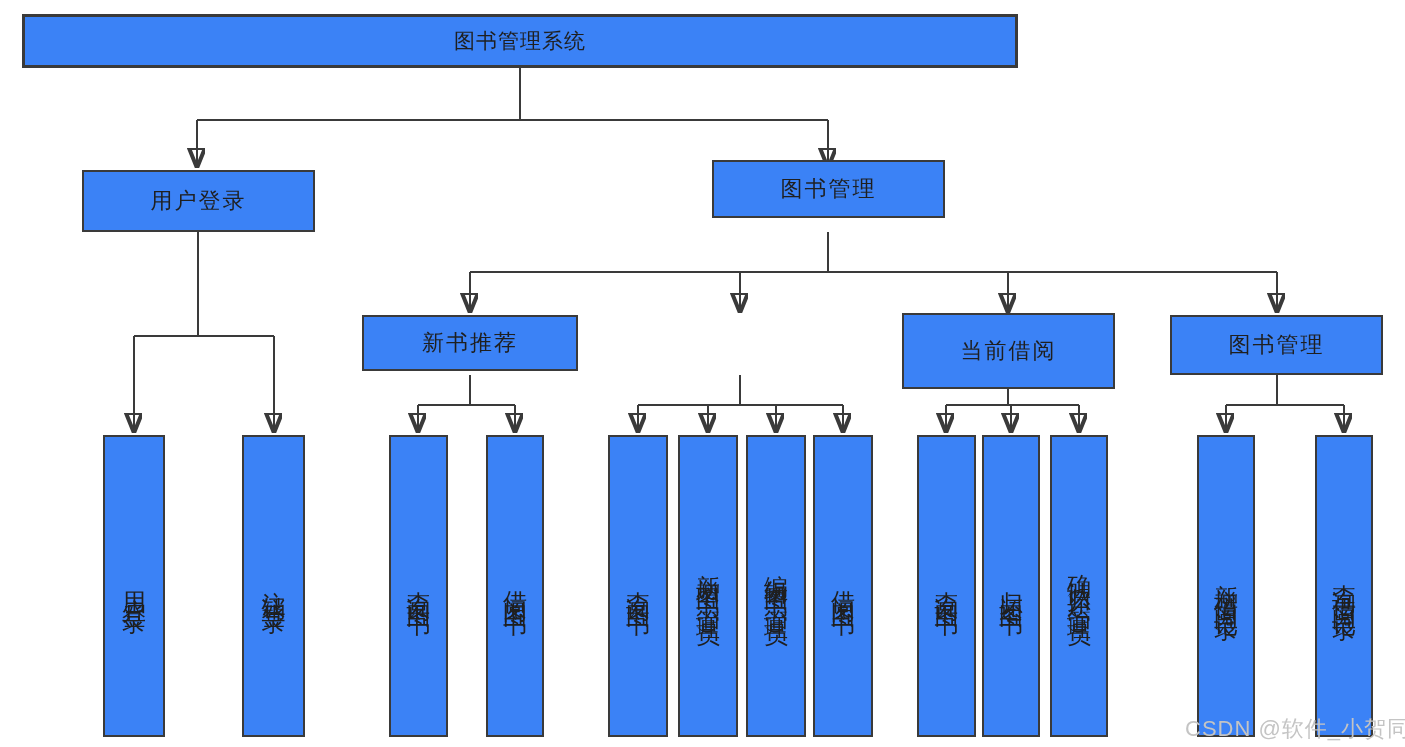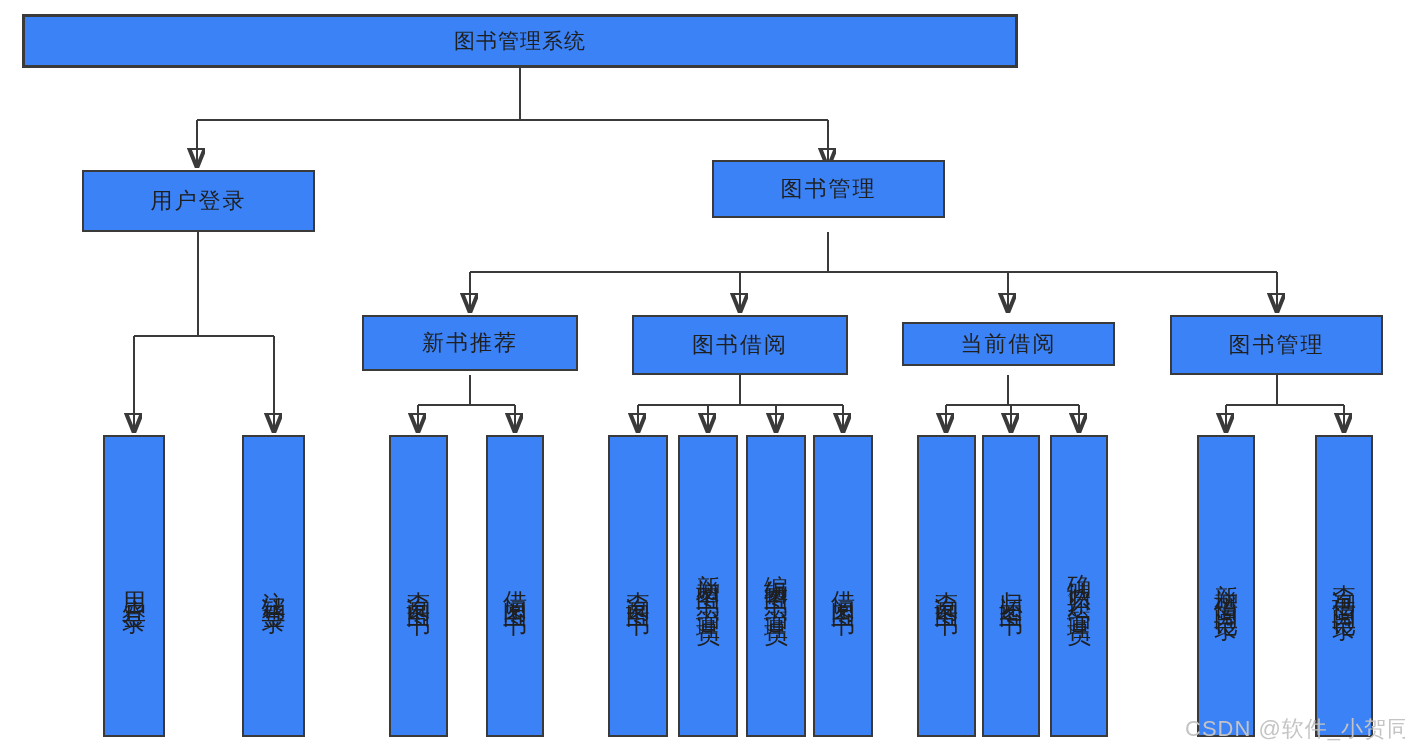--- a/index.html
+++ b/index.html
@@ -132,24 +132,21 @@
   <div class="node h" style="left:82px;top:170px;width:233px;height:62px">
     <span class="lbl">用户登录</span>
   </div>
   <div class="node h" style="left:712px;top:160px;width:233px;height:58px">
     <span class="lbl">图书管理</span>
   </div>
 
   <div class="node h" style="left:362px;top:315px;width:216px;height:56px">
     <span class="lbl">新书推荐</span>
   </div>
-  <div class="node h" style="left:632px;top:315px;width:216px;height:60px">
-    <span class="lbl">图书借阅</span>
-  </div>
-  <div class="node h" style="left:902px;top:322px;width:213px;height:44px">
+  <div class="node h" style="left:902px;top:313px;width:213px;height:76px">
     <span class="lbl">当前借阅</span>
   </div>
   <div class="node h" style="left:1170px;top:315px;width:213px;height:60px">
     <span class="lbl">图书管理</span>
   </div>
 
   <div class="node v" style="left:103px;top:435px;width:62px;height:302px">
     <span class="lbl">用户登录</span>
   </div>
   <div class="node v" style="left:242px;top:435px;width:63px;height:302px">

